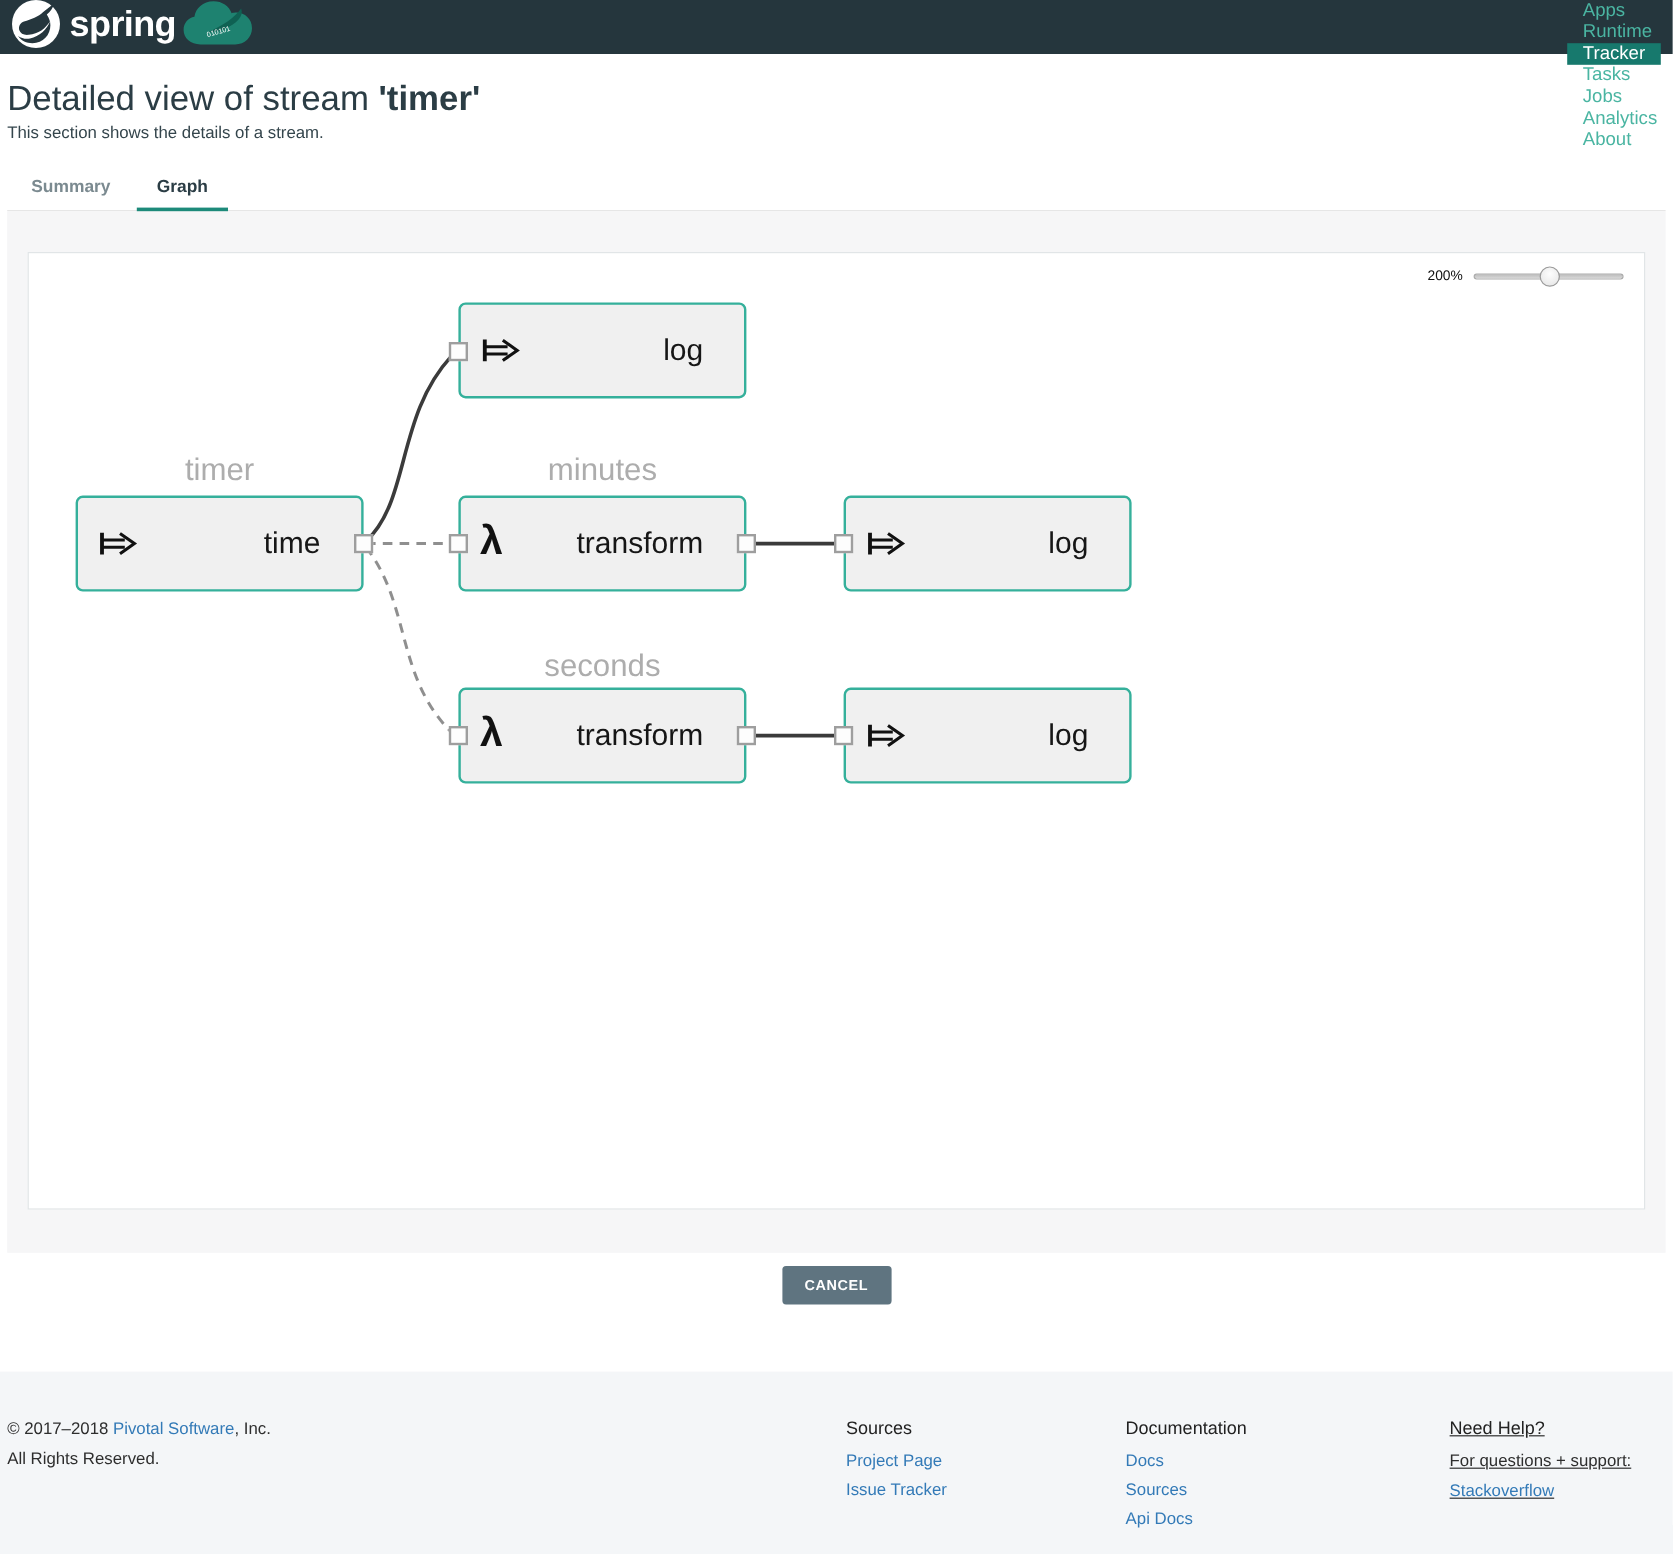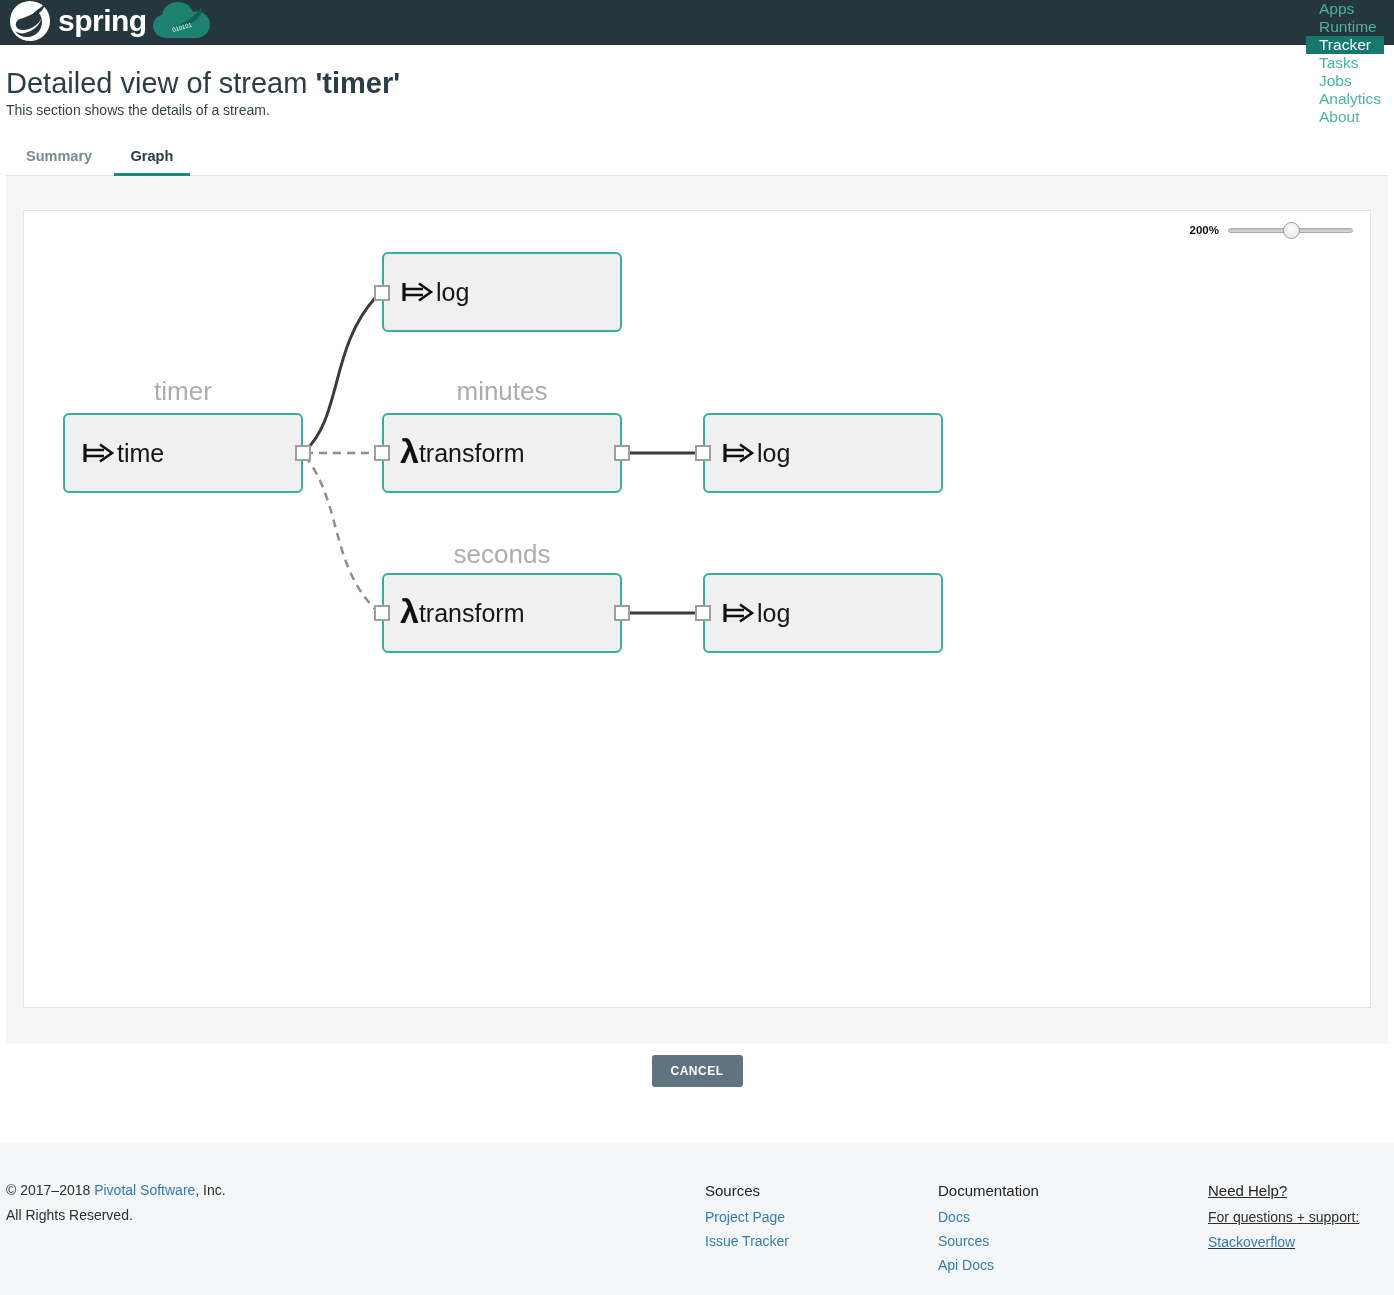--- a/index.html
+++ b/index.html
@@ -31,29 +31,29 @@
   .tab{display:inline-block; padding:7px 17px 9px; font-size:14.5px; font-weight:700; color:#7b8a90;
        border-bottom:3px solid transparent; margin-bottom:-1px; cursor:pointer;}
   .tab.active{color:var(--title); border-color:var(--accent);}
 
   
   .panel{background:var(--panel-bg); height:868px; padding:34px 17px;}
   .canvas{position:relative; background:#fff; border:1px solid #e1e5e7; width:1348px; height:798px; overflow:hidden;}
   .edges{position:absolute; left:0; top:0;}
 
   .zoomctl{position:absolute; top:9px; right:17px; display:flex; align-items:center; height:20px;}
-  .zoomlabel{font-size:11.5px; font-weight:700; color:#111; margin-right:9px;}
+  .zoomlabel{font-size:11.5px; font-weight:400; color:#111; margin-right:9px;}
   .zoomtrack{position:relative; width:125px; height:5px; background:linear-gradient(#bfbfbf,#d8d8d8);
              border:1px solid #ababab; border-radius:3px;}
   .zoomthumb{position:absolute; top:-7px; left:54px; width:17px; height:17px; border-radius:50%;
              background:radial-gradient(circle at 50% 35%,#fdfdfd,#e4e4e4); border:1px solid #9a9a9a; cursor:pointer;}
 
   .node{position:absolute; width:240px; height:80px; background:var(--node-fill); border:2px solid var(--node-border);
         border-radius:6px; display:flex; align-items:center; padding-left:16px; cursor:pointer;}
-  .node-label{flex:1; text-align:left; padding-right:34px; font-size:25px; color:#161616;}
+  .node-label{flex:1; text-align:right; padding-right:34px; font-size:25px; color:#161616;}
   .node-icon{display:flex; align-items:center;}
   .lambda{font-size:34px; font-weight:600; color:#111; line-height:1; margin-top:-4px;}
   .group-label{position:absolute; width:240px; text-align:center; font-size:26px; color:#adadad;}
   .port{position:absolute; width:16px; height:16px; background:#fdfdfd; border:2px solid #9e9e9e;}
 
   
   .actions{text-align:center; margin-top:11px;}
   .cancel-btn{display:inline-block; background:var(--cancel-bg); color:#fff; font-family:"Liberation Sans",sans-serif;
         font-size:12px; font-weight:700; letter-spacing:0.5px; border:none; border-radius:3px;
         padding:9px 19px; cursor:pointer;}

